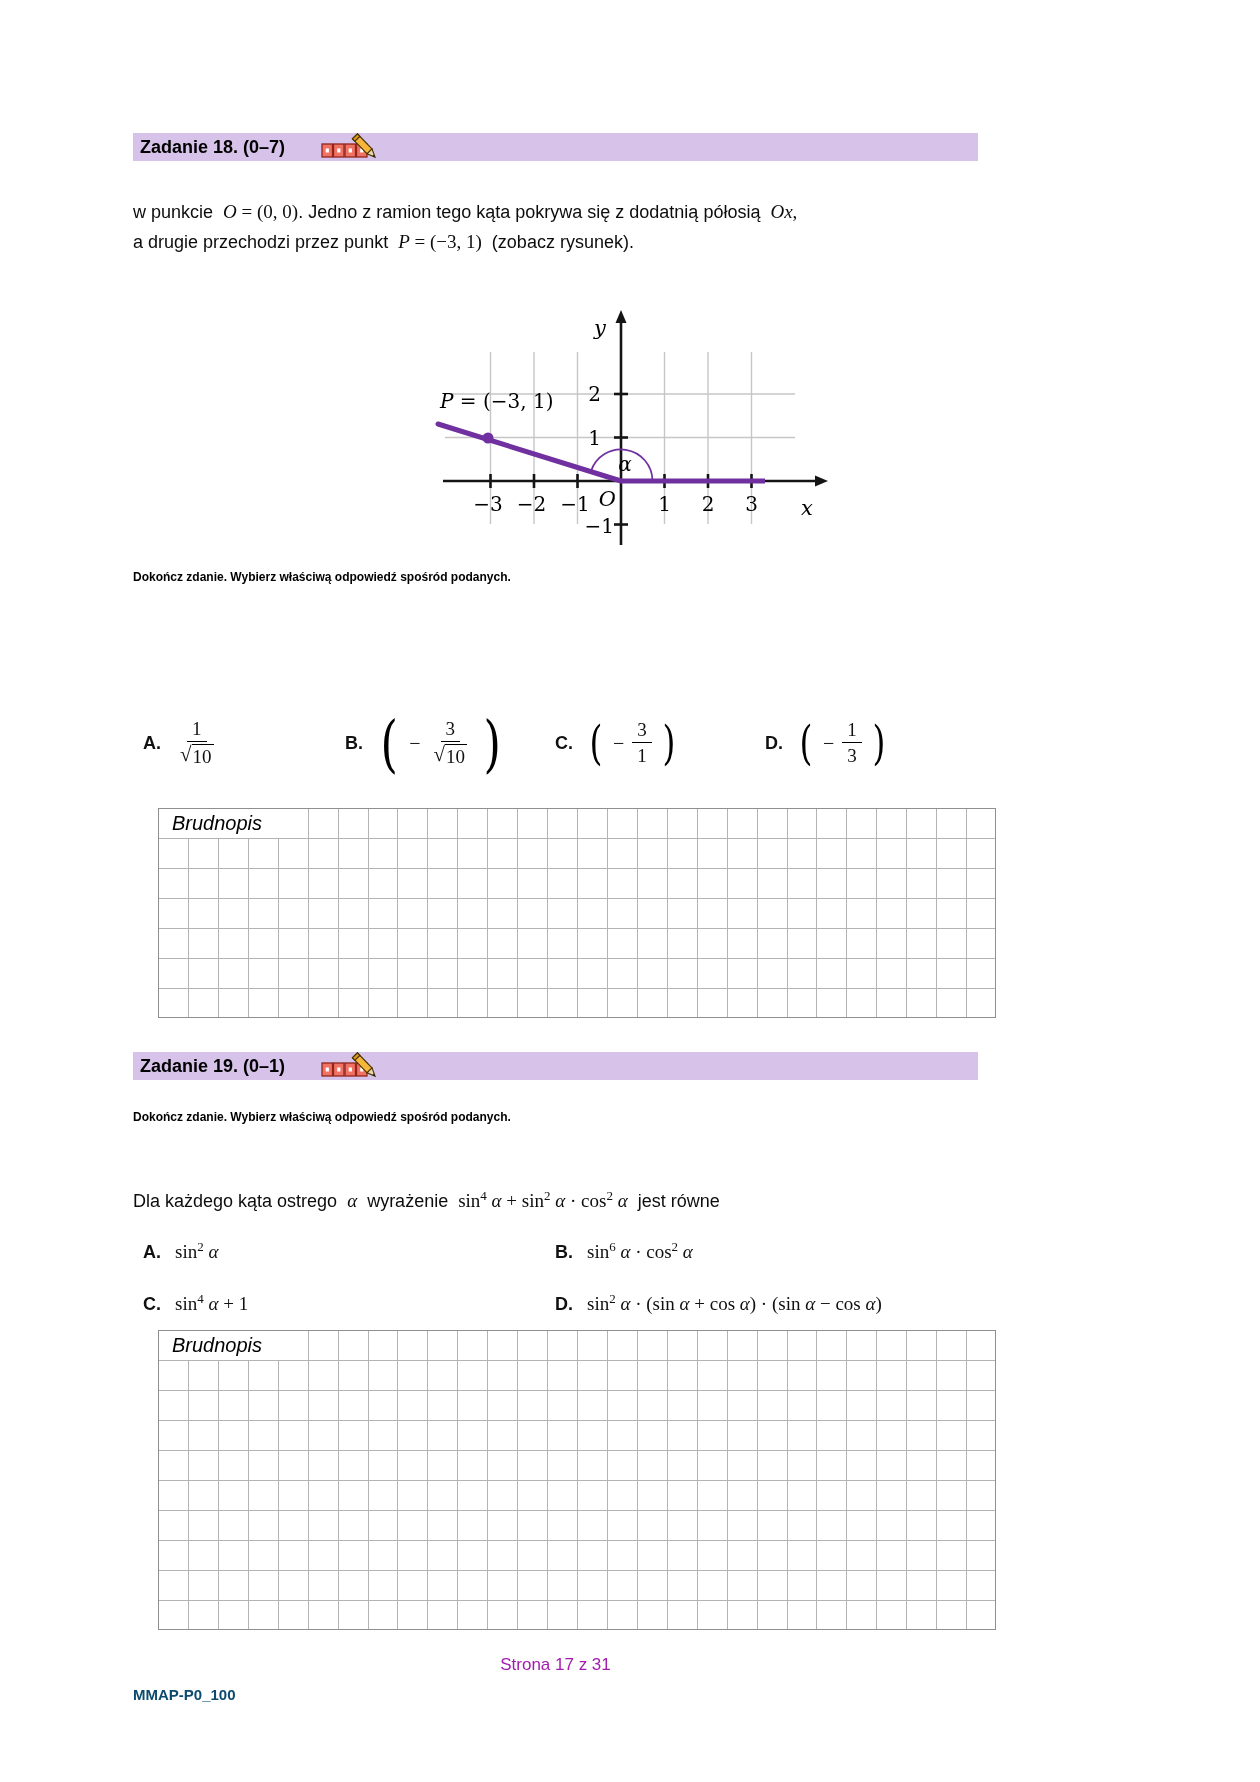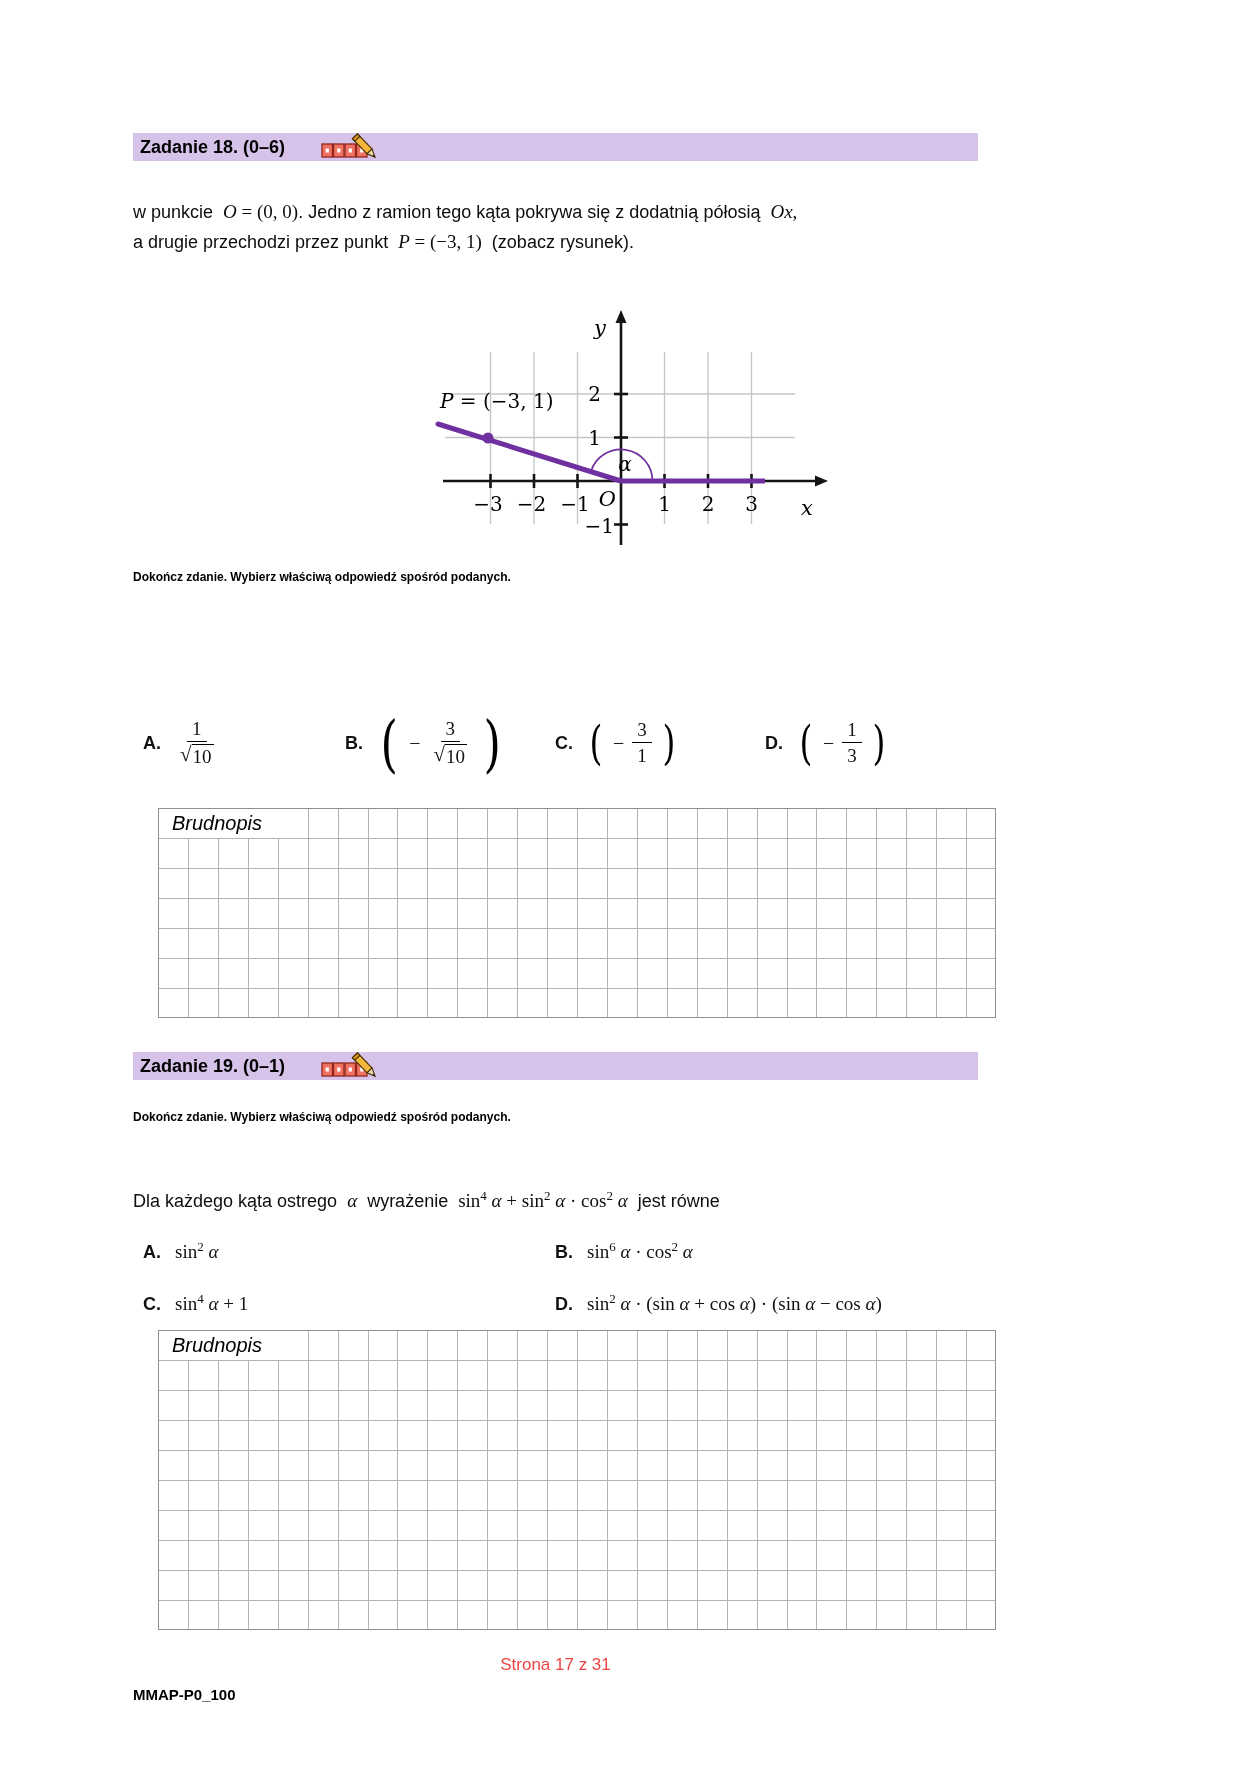--- a/index.html
+++ b/index.html
@@ -48,30 +48,30 @@
         border-right:1px solid #b3b3b3;border-bottom:1px solid #b3b3b3;}
   .grid .label-cell span{display:block;padding-left:13px;line-height:29px;
         font-family:"Liberation Sans",sans-serif;font-style:italic;font-size:20px;color:#000;}
 
   
   #figure{position:absolute;left:395px;top:268px;width:450px;height:280px;}
   .fig-var{font-family:"DejaVu Serif",serif;font-style:italic;font-size:21px;fill:#000;}
   .fig-num{font-family:"DejaVu Serif",serif;font-size:20px;fill:#000;}
 
   
-  #footer-page{position:absolute;left:133px;width:845px;top:1655px;text-align:center;font-size:17px;color:#ef4444;}
-  #footer-code{position:absolute;left:133px;top:1686px;font-size:15px;font-weight:bold;color:#000000;}
+  #footer-page{position:absolute;left:133px;width:845px;top:1655px;text-align:center;font-size:17px;color:#a21caf;}
+  #footer-code{position:absolute;left:133px;top:1686px;font-size:15px;font-weight:bold;color:#0c4a6e;}
 </style>
 </head>
 <body>
 
 <div id="page">
 
   <div class="band" style="top:133px;">
-    <span class="band-title">Zadanie 18. (0–6)</span>
+    <span class="band-title">Zadanie 18. (0–7)</span>
     <svg class="band-icon" viewBox="0 0 66 42">
       <g>
         <rect x="1" y="20" width="10.5" height="13" fill="#f07262" stroke="#92251c" stroke-width="1.3"></rect>
         <rect x="12.5" y="20" width="10.5" height="13" fill="#f07262" stroke="#92251c" stroke-width="1.3"></rect>
         <rect x="24" y="20" width="10.5" height="13" fill="#f07262" stroke="#92251c" stroke-width="1.3"></rect>
         <rect x="35.5" y="20" width="10.5" height="13" fill="#f07262" stroke="#92251c" stroke-width="1.3"></rect>
         <rect x="4.7" y="24.5" width="3.2" height="4" fill="#fff"></rect>
         <rect x="16.2" y="24.5" width="3.2" height="4" fill="#fff"></rect>
         <rect x="27.7" y="24.5" width="3.2" height="4" fill="#fff"></rect>
         <rect x="39.2" y="24.5" width="3.2" height="4" fill="#fff"></rect>

